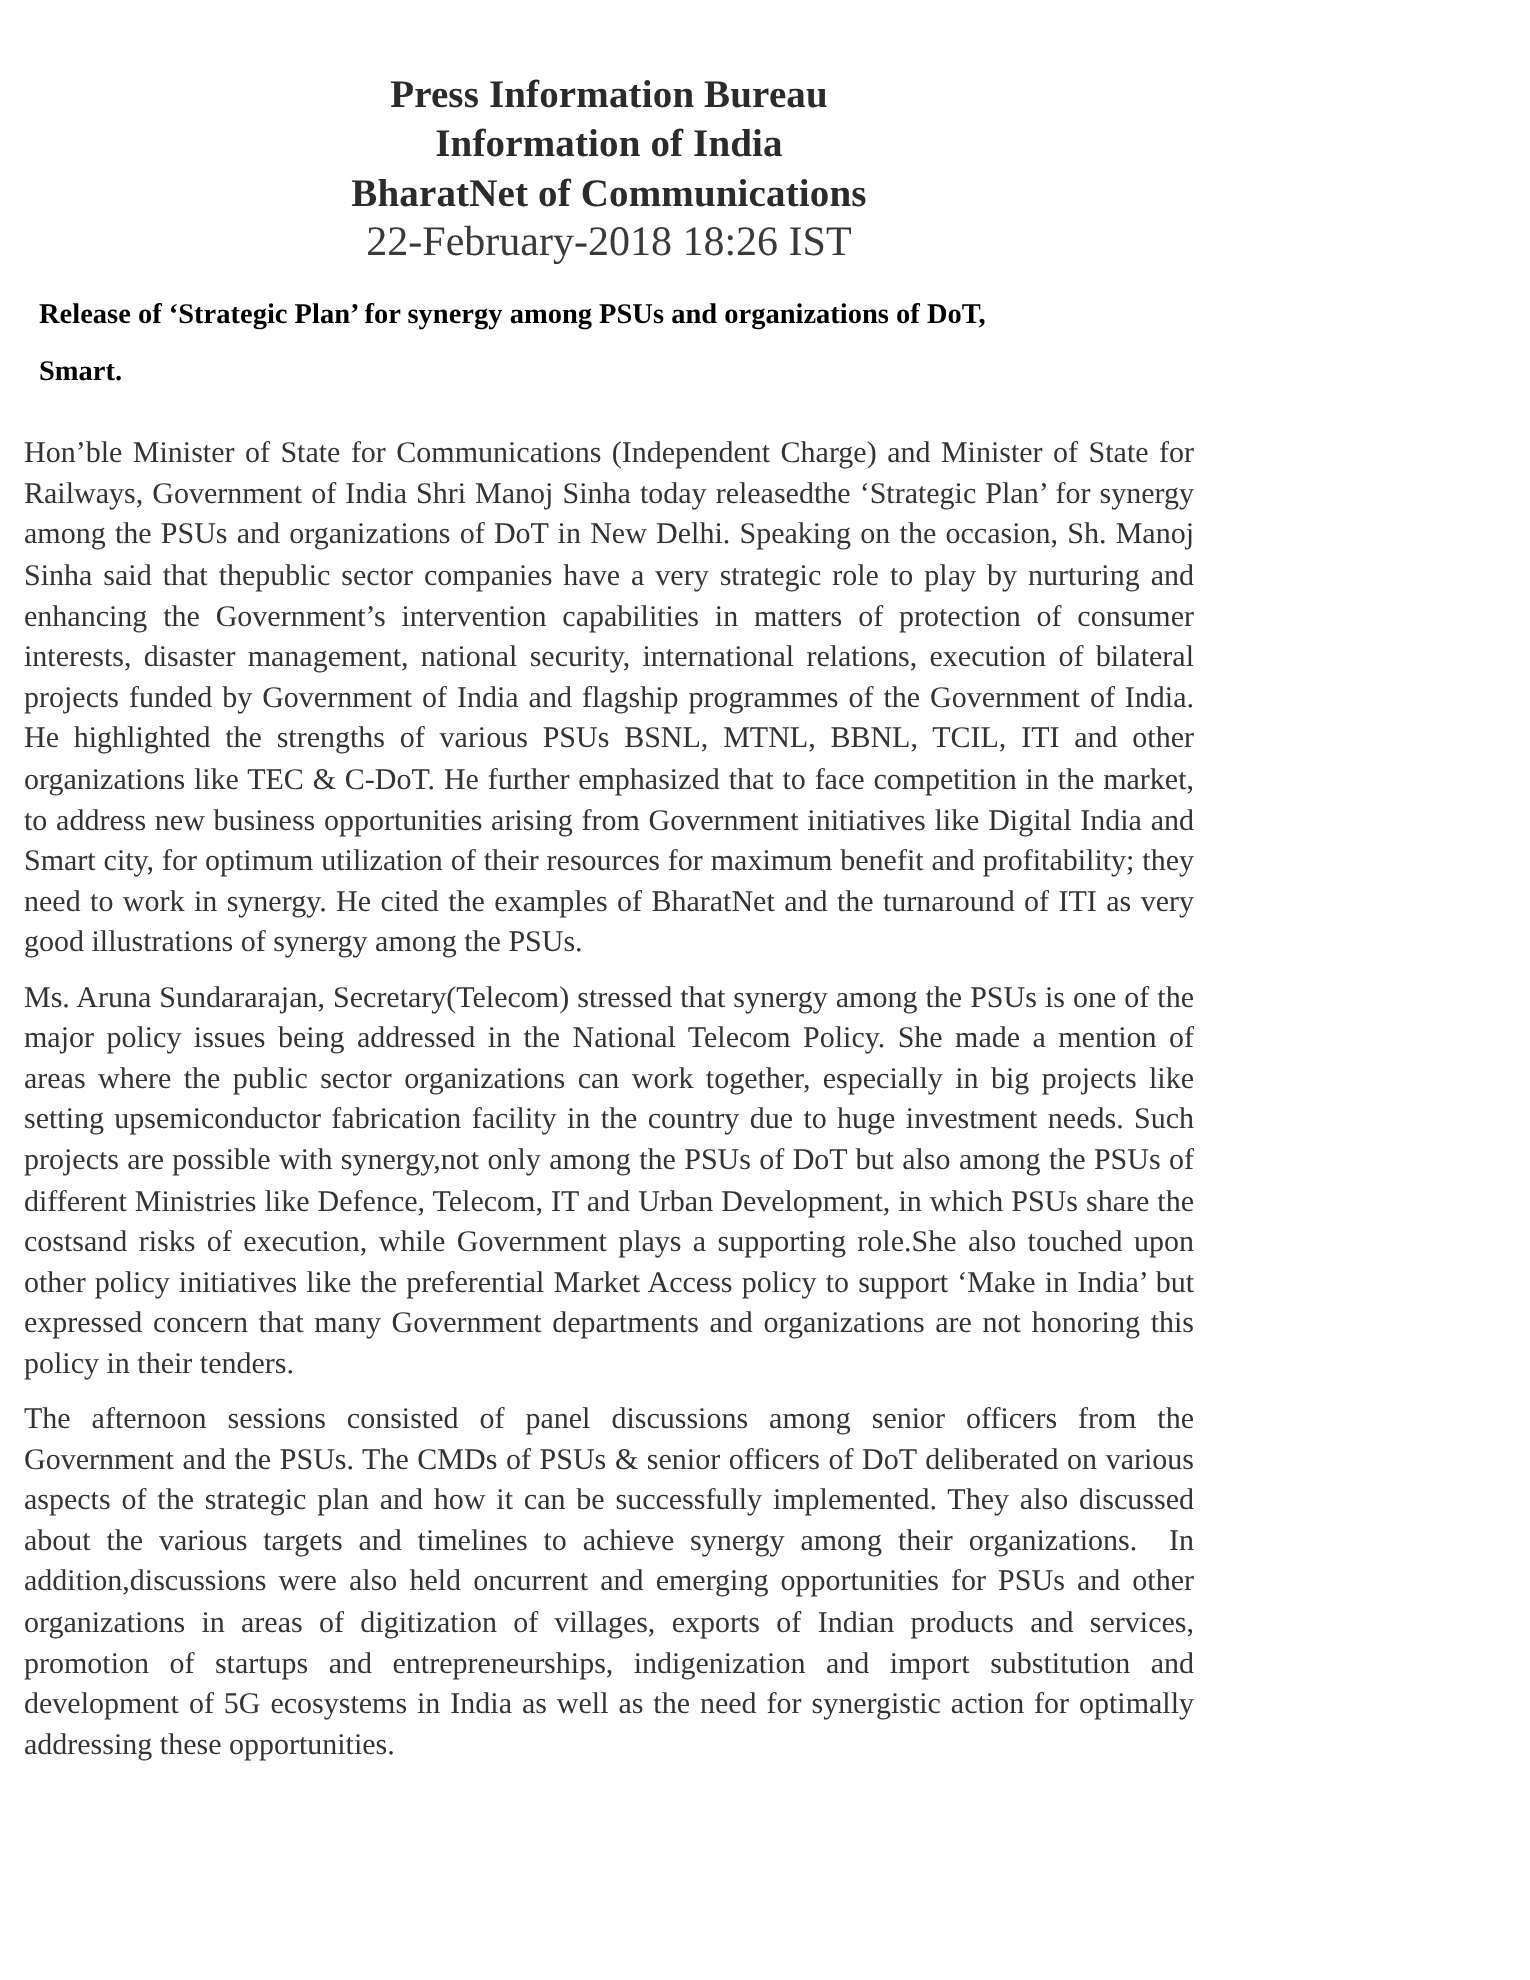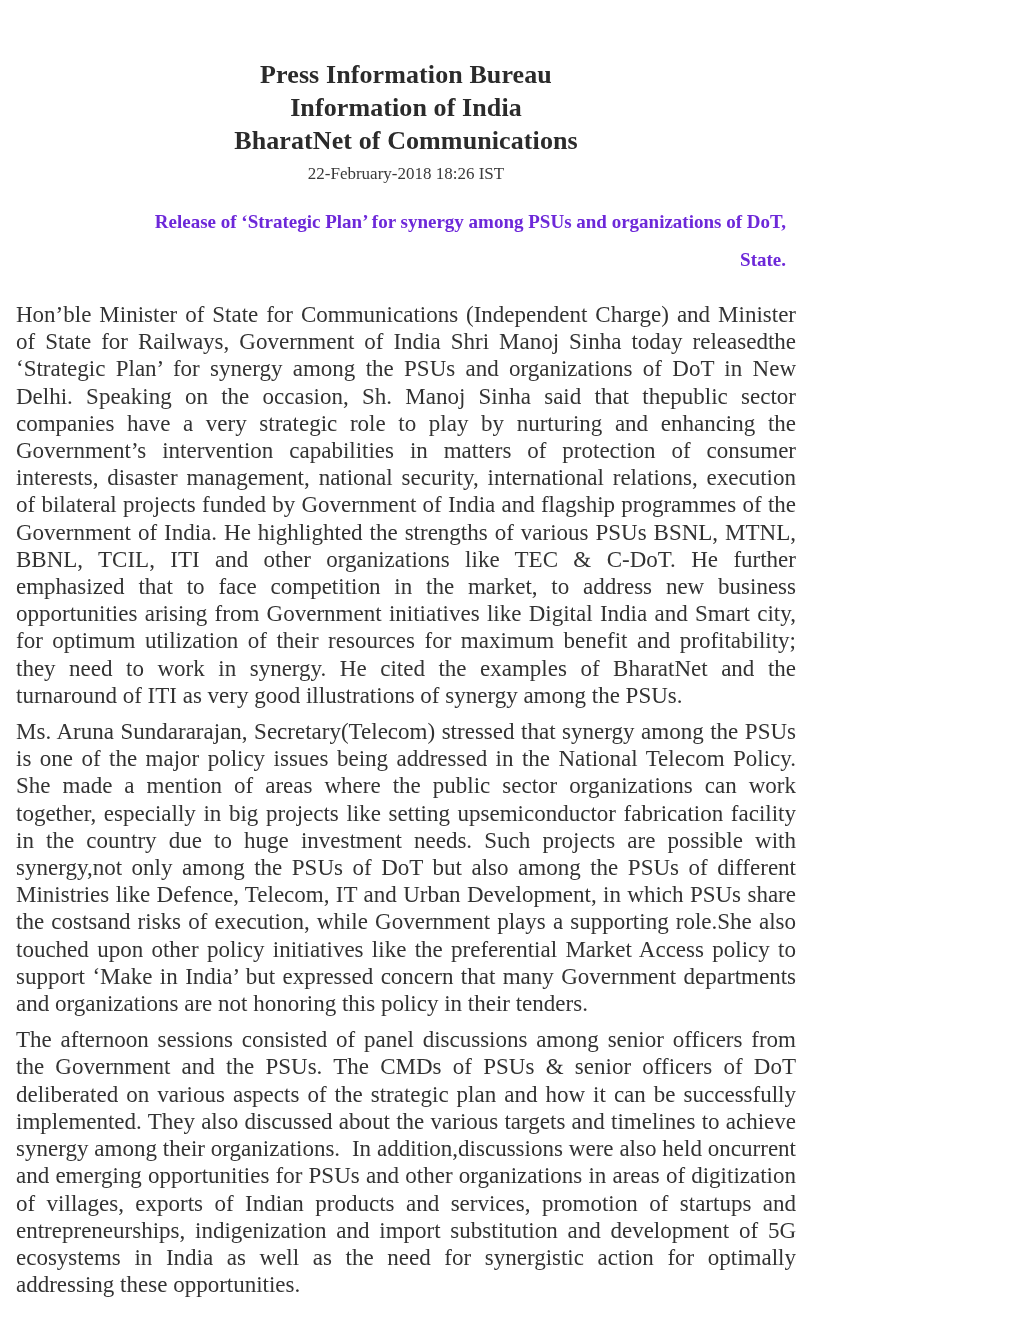--- a/index.html
+++ b/index.html
@@ -12,63 +12,63 @@
     width: 1020px;
     height: 1320px;
     font-family: "Liberation Serif", "DejaVu Serif", serif;
     color: #333333;
     -webkit-font-smoothing: antialiased;
   }
   .page {
     width: 812px;
     height: 1320px;
     box-sizing: border-box;
-    padding: 12px;
+    padding: 0;
     position: relative;
     background: #ffffff;
     overflow: hidden;
   }
   .masthead {
     padding-top: 46px;
     text-align: center;
   }
   .masthead-line {
     font-size: 26px;
     font-weight: bold;
     line-height: 33px;
     letter-spacing: 0.1px;
     color: #2b2b2b;
   }
   .dateline {
     text-align: center;
-    font-size: 17px;
+    font-size: 28px;
     font-weight: normal;
     line-height: 30px;
     margin-top: 2px;
     color: #3a3a3a;
   }
   .headline {
     margin: 14px auto 0 auto;
     width: 760px;
-    text-align: right;
+    text-align: left;
     font-size: 19px;
     font-weight: bold;
     line-height: 38px;
-    color: #6d28d9;
+    color: #000000;
   }
   .headline-line {
     display: block;
   }
   .content {
     margin: 0 auto;
     width: 780px;
     padding-top: 22px;
   }
   .body-paragraph {
-    font-size: 23px;
+    font-size: 20px;
     line-height: 27.2px;
     text-align: justify;
     text-justify: inter-word;
     margin: 0 0 9px 0;
     color: #333333;
     white-space: pre-wrap;
   }
   .body-paragraph:last-child {
     margin-bottom: 0;
   }
@@ -80,21 +80,21 @@
 
   <div class="masthead">
     <div class="masthead-line">Press Information Bureau</div>
     <div class="masthead-line">Information of India</div>
     <div class="masthead-line">BharatNet of Communications</div>
     <div class="dateline">22-February-2018 18:26 IST</div>
   </div>
 
   <div class="headline">
     <span class="headline-line">Release of ‘Strategic Plan’ for synergy among PSUs and organizations of DoT,</span>
-    <span class="headline-line">State.</span>
+    <span class="headline-line">Smart.</span>
   </div>
 
   <div class="content">
     <p class="body-paragraph">Hon’ble Minister of State for Communications (Independent Charge) and Minister of State for Railways, Government of India Shri Manoj Sinha today releasedthe ‘Strategic Plan’ for synergy among the PSUs and organizations of DoT in New Delhi. Speaking on the occasion, Sh. Manoj Sinha said that thepublic sector companies have a very strategic role to play by nurturing and enhancing the Government’s intervention capabilities in matters of protection of consumer interests, disaster management, national security, international relations, execution of bilateral projects funded by Government of India and flagship programmes of the Government of India. He highlighted the strengths of various PSUs BSNL, MTNL, BBNL, TCIL, ITI and other organizations like TEC &amp; C-DoT. He further emphasized that to face competition in the market, to address new business opportunities arising from Government initiatives like Digital India and Smart city, for optimum utilization of their resources for maximum benefit and profitability; they need to work in synergy. He cited the examples of BharatNet and the turnaround of ITI as very good illustrations of synergy among the PSUs.</p>
     <p class="body-paragraph">Ms. Aruna Sundararajan, Secretary(Telecom) stressed that synergy among the PSUs is one of the major policy issues being addressed in the National Telecom Policy. She made a mention of areas where the public sector organizations can work together, especially in big projects like setting upsemiconductor fabrication facility in the country due to huge investment needs. Such projects are possible with synergy,not only among the PSUs of DoT but also among the PSUs of different Ministries like Defence, Telecom, IT and Urban Development, in which PSUs share the costsand risks of execution, while Government plays a supporting role.She also touched upon other policy initiatives like the preferential Market Access policy to support ‘Make in India’ but expressed concern that many Government departments and organizations are not honoring this policy in their tenders.</p>
     <p class="body-paragraph">The afternoon sessions consisted of panel discussions among senior officers from the Government and the PSUs. The CMDs of PSUs &amp; senior officers of DoT deliberated on various aspects of the strategic plan and how it can be successfully implemented. They also discussed about the various targets and timelines to achieve synergy among their organizations.  In addition,discussions were also held oncurrent and emerging opportunities for PSUs and other organizations in areas of digitization of villages, exports of Indian products and services, promotion of startups and entrepreneurships, indigenization and import substitution and development of 5G ecosystems in India as well as the need for synergistic action for optimally addressing these opportunities.</p>
   </div>
 
 </div>
 

